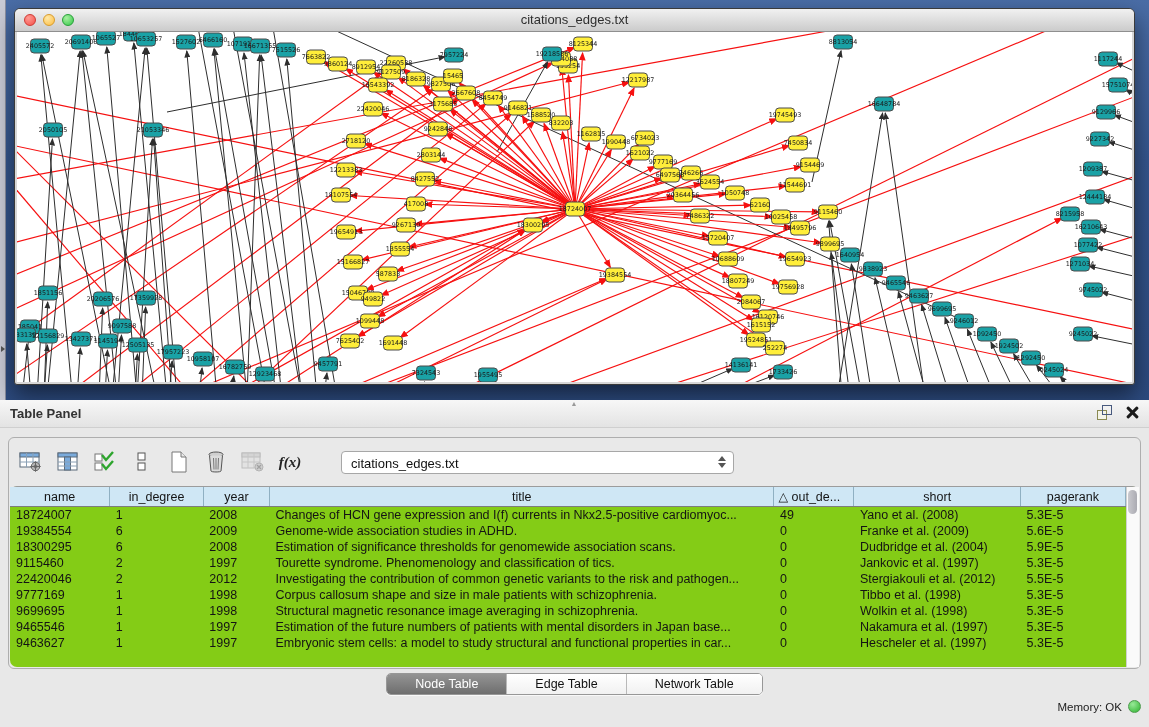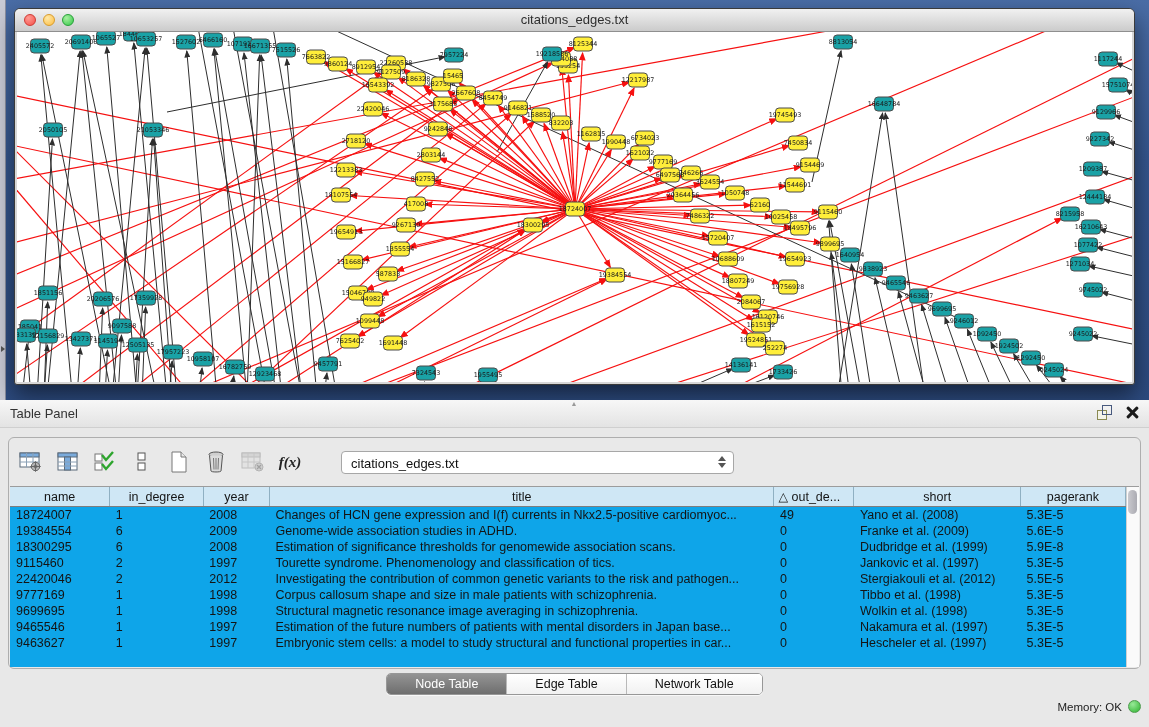--- a/index.html
+++ b/index.html
@@ -21,41 +21,41 @@
   .light{width:12px;height:12px;border-radius:50%;box-sizing:border-box;}
   .light.red{background:radial-gradient(circle at 35% 30%,#ff9a93,#f55149);border:1px solid #ce3a34;}
   .light.yellow{background:radial-gradient(circle at 35% 30%,#ffe9a8,#fdbc40);border:1px solid #d89c2c;}
   .light.green{background:radial-gradient(circle at 35% 30%,#a8f0a0,#34c749);border:1px solid #27a138;}
   .wtitle{position:absolute;left:0;right:0;top:3px;text-align:center;font-size:13px;color:#2e2e2e;}
   .canvas{position:absolute;left:2px;right:2px;top:23px;bottom:2px;background:#fff;overflow:hidden;}
   .canvas svg{display:block;}
   
   .table-panel{position:absolute;left:0;top:400px;width:1149px;height:327px;background:#e8e8e8;}
   .panel-header{height:27px;background:linear-gradient(#f7f7f7,#e3e3e3);border-bottom:1px solid #cfcfcf;position:relative;}
-  .panel-title{position:absolute;left:10px;top:6px;font-size:13px;color:#333;}
+  .panel-title{position:absolute;left:10px;top:6px;font-size:13px;color:#333;font-weight:bold;}
   .grip{position:absolute;left:567px;top:1px;width:14px;height:6px;color:#9a9a9a;font-size:7px;line-height:5px;text-align:center;}
   .hdr-icons{position:absolute;right:10px;top:5px;display:flex;gap:14px;align-items:center;}
   .float-ic{position:relative;width:15px;height:15px;}
   .float-ic .sq1{position:absolute;left:0;bottom:0;width:8px;height:8px;border:1.5px solid #8a8a52;background:#f4f4e8;}
   .float-ic .sq2{position:absolute;right:0;top:0;width:8px;height:8px;border:1.5px solid #47597e;background:transparent;}
   .close-ic{position:relative;width:13px;height:13px;}
   .close-ic i{position:absolute;left:-1px;top:5px;width:15px;height:3px;background:#1a1a1a;border-radius:1px;}
   .close-ic i:nth-child(1){transform:rotate(45deg);}
   .close-ic i:nth-child(2){transform:rotate(-45deg);}
   .group{position:absolute;left:8px;top:37px;width:1133px;height:232px;background:#e9e9e9;
          border:1px solid #aeaeae;border-radius:6px;box-sizing:border-box;padding-left:37px;}
   .toolbar{position:absolute;left:8px;top:6px;height:36px;display:flex;align-items:center;gap:9px;}
   .tbtn{width:28px;height:28px;display:flex;align-items:center;justify-content:center;}
   .fx{font-family:"Liberation Serif",serif;font-style:italic;font-size:15px;color:#222;font-weight:bold;}
   .combo{position:relative;margin-left:28px;width:393px;height:23px;background:#fff;border:1px solid #a7a7a7;
          border-radius:4px;font-size:13px;color:#111;line-height:23px;padding-left:9px;box-sizing:border-box;}
   .combo .arrows{position:absolute;right:7px;top:4px;display:flex;flex-direction:column;gap:2px;}
   .combo .up{width:0;height:0;border-left:4px solid transparent;border-right:4px solid transparent;border-bottom:5px solid #555;}
   .combo .dn{width:0;height:0;border-left:4px solid transparent;border-right:4px solid transparent;border-top:5px solid #555;}
-  .tablewrap{position:absolute;left:1px;right:1px;top:48px;bottom:1px;background:#0ea5e9;border-top:1px solid #9c9c9c;display:flex;}
+  .tablewrap{position:absolute;left:1px;right:1px;top:48px;bottom:1px;background:#84cc16;border-top:1px solid #9c9c9c;display:flex;border-radius:7px;}
   table.grid{border-collapse:collapse;table-layout:fixed;font-size:12.5px;color:#141414;height:min-content;}
   table.grid th{background:#cfe7f5;border-right:1px solid #8fb0c2;border-bottom:1px solid #7d7d7d;
                 font-weight:normal;height:19px;padding:0 4px;overflow:hidden;white-space:nowrap;text-align:center;}
   table.grid th.left{text-align:left;}
   table.grid td{height:16px;padding:0 6px;overflow:hidden;white-space:nowrap;text-overflow:clip;}
   .vscroll{width:13px;background:#fafafa;border-left:1px solid #d0d0d0;position:relative;}
   .vthumb{position:absolute;left:1.5px;top:3px;width:9px;height:24px;background:linear-gradient(90deg,#c9c9ce,#ababb2);border-radius:5px;}
   
   .tabsrow{position:absolute;left:0;top:273px;width:1149px;display:flex;justify-content:center;}
   .seg{display:inline-flex;border:1px solid #979797;border-radius:5px;overflow:hidden;background:#fff;
@@ -901,22 +901,22 @@
               <td>0</td>
               <td>Franke et al. (2009)</td>
               <td>5.6E-5</td>
             </tr>
             <tr>
               <td>18300295</td>
               <td>6</td>
               <td>2008</td>
               <td>Estimation of significance thresholds for genomewide association scans.</td>
               <td>0</td>
-              <td>Dudbridge et al. (1999)</td>
-              <td>5.9E-8</td>
+              <td>Dudbridge et al. (2004)</td>
+              <td>5.9E-5</td>
             </tr>
             <tr>
               <td>9115460</td>
               <td>2</td>
               <td>1997</td>
               <td>Tourette syndrome. Phenomenology and classification of tics.</td>
               <td>0</td>
               <td>Jankovic et al. (1997)</td>
               <td>5.3E-5</td>
             </tr>

